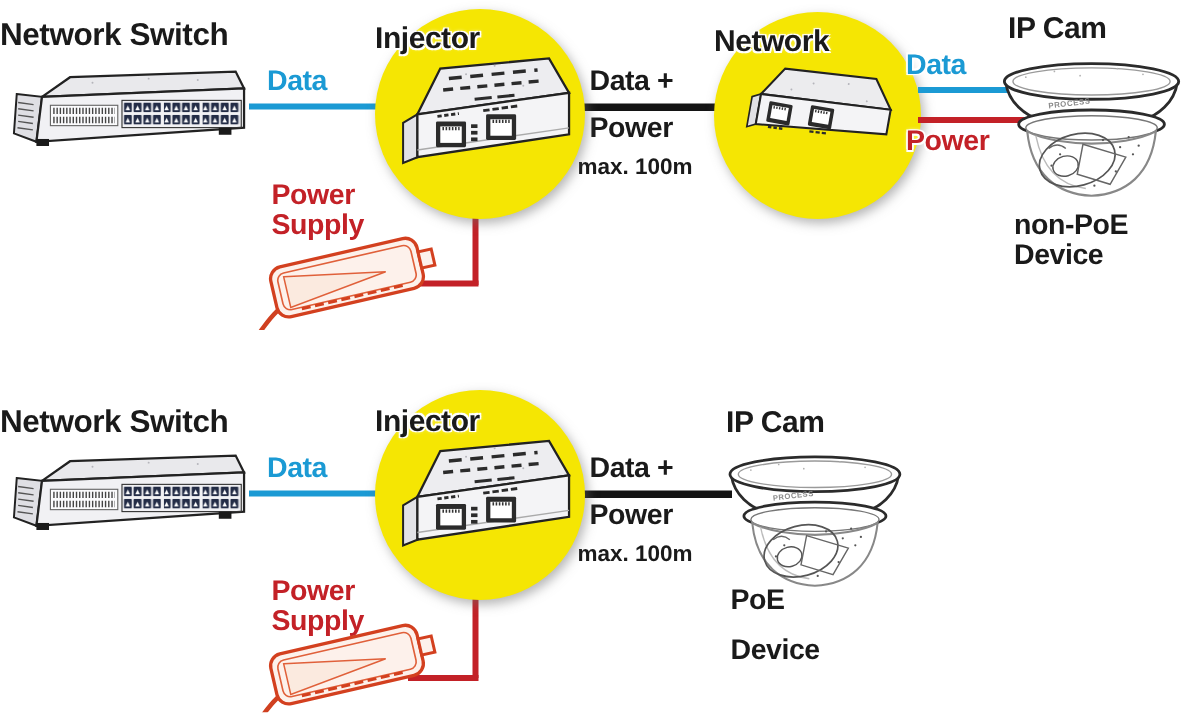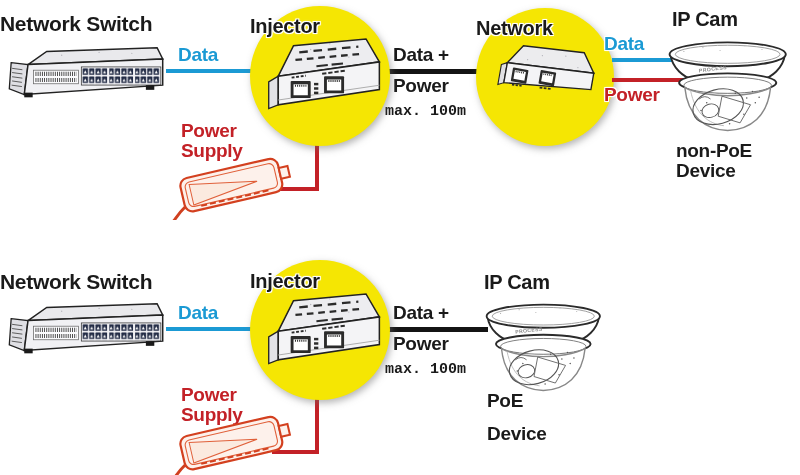--- a/index.html
+++ b/index.html
@@ -11,21 +11,21 @@
     --blue:#1b9ad4; --red:#c32127; --ink:#1a1a1a; --yellow:#f5e603; --wire:#141414;
   }
   .lbl{
     position:absolute;line-height:1.02;white-space:nowrap;
     text-shadow:-1px -1px 0 #fff,1px -1px 0 #fff,-1px 1px 0 #fff,1px 1px 0 #fff,0 0 3px #fff;
   }
   .lbl.left{text-align:left;}
   .f21{font-size:21px;letter-spacing:-.3px;}
   .f20{font-size:20px;letter-spacing:-.3px;}
   .f19{font-size:19px;letter-spacing:-.3px;}
-  .f15{font-size:15px;font-family:Liberation Mono, monospace;}
+  .f15{font-size:15px;}
   .blue{color:var(--blue);}
   .red{color:var(--red);}
   .hline,.vline{position:absolute;}
   .wire-blue{background:var(--blue);}
   .wire-black{background:var(--wire);}
   .wire-red{background:var(--red);}
   .circle{
     position:absolute;width:140px;height:140px;border-radius:50%;
     background:var(--yellow);
     box-shadow:2px 3px 7px rgba(110,110,110,.5);

